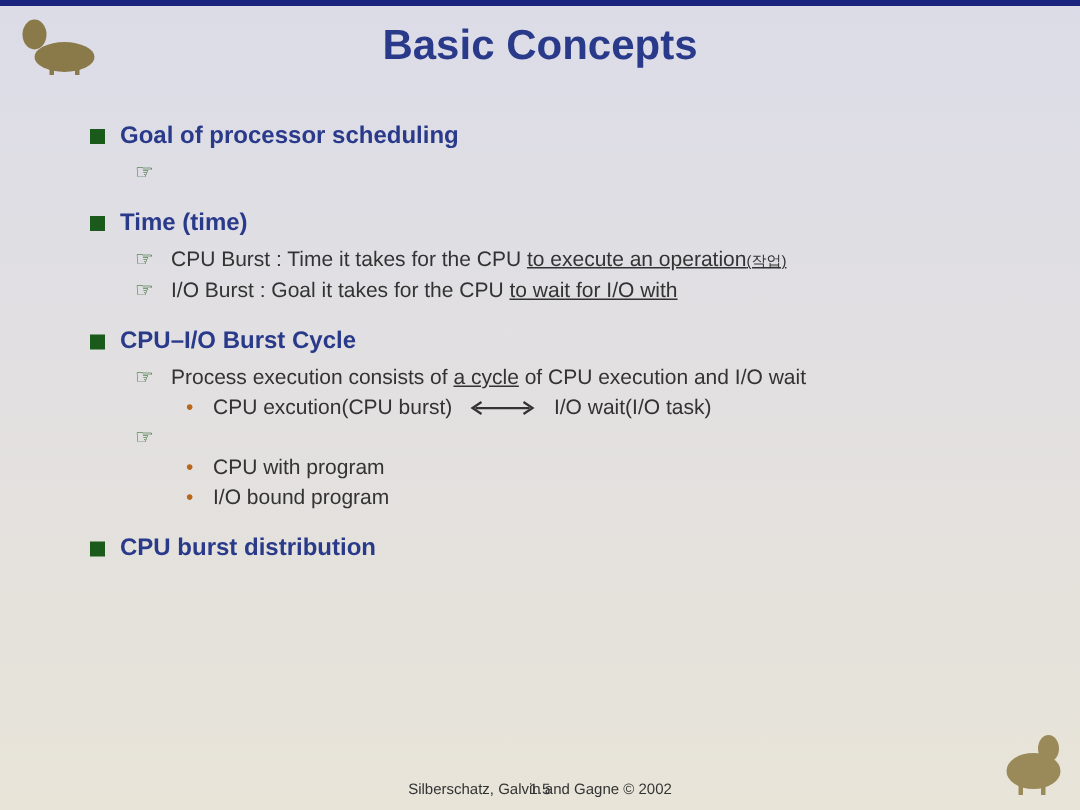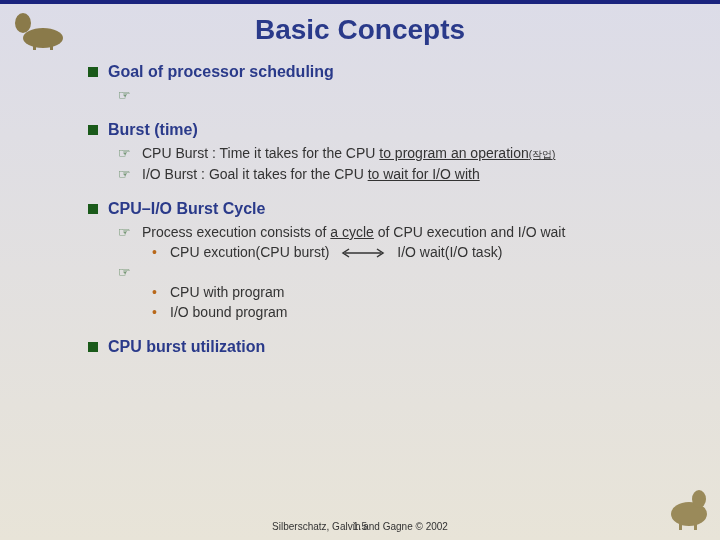--- a/index.html
+++ b/index.html
@@ -14,24 +14,24 @@
   .top-bar {
     height: 4px;
     background: #1a237e;
   }
   .title {
     text-align: center;
     font-size: 28px;
     font-weight: bold;
     color: #2a3a8a;
     margin-top: 10px;
-    margin-bottom: 17px;
+    margin-bottom: 36px;
   }
   .content {
-    padding: 0 30px 0 88px;
+    padding: 0 30px 0 60px;
   }
   .l1 {
     margin-bottom: 18px;
   }
   .l1-head {
     display: flex;
     align-items: center;
     font-size: 16px;
     font-weight: bold;
     color: #2a3a8a;
@@ -135,26 +135,26 @@
       <span>Goal of processor scheduling</span>
     </div>
     <div class="l2">
       <span class="hand">☞</span>
     </div>
   </div>
 
   <div class="l1">
     <div class="l1-head">
       <span class="sq"></span>
-      <span>Burst (time)</span>
-    </div>
-    <div class="l2">
-      <span class="hand">☞</span>
-      <span>
-        <span>CPU Burst : Time it takes for the CPU </span><span class="u">to program an operation</span><span class="u small">(작업)</span>
+      <span>Time (time)</span>
+    </div>
+    <div class="l2">
+      <span class="hand">☞</span>
+      <span>
+        <span>CPU Burst : Time it takes for the CPU </span><span class="u">to execute an operation</span><span class="u small">(작업)</span>
       </span>
     </div>
     <div class="l2">
       <span class="hand">☞</span>
       <span>
         <span>I/O Burst : Goal it takes for the CPU </span><span class="u">to wait for I/O with</span>
       </span>
     </div>
   </div>
 
@@ -190,21 +190,21 @@
     </div>
     <div class="l3">
       <span class="dot">•</span>
       <span>I/O bound program</span>
     </div>
   </div>
 
   <div class="l1">
     <div class="l1-head">
       <span class="sq"></span>
-      <span>CPU burst utilization</span>
+      <span>CPU burst distribution</span>
     </div>
   </div>
 
 </div>
 
 <div class="footer">
   <span></span>
   <span class="center">1.5</span>
   <span>Silberschatz, Galvin and Gagne © 2002</span>
 </div>

